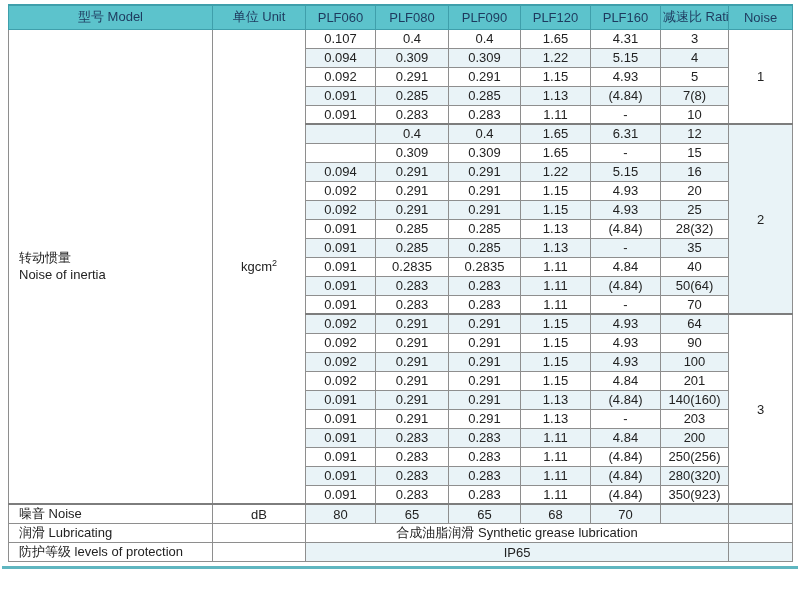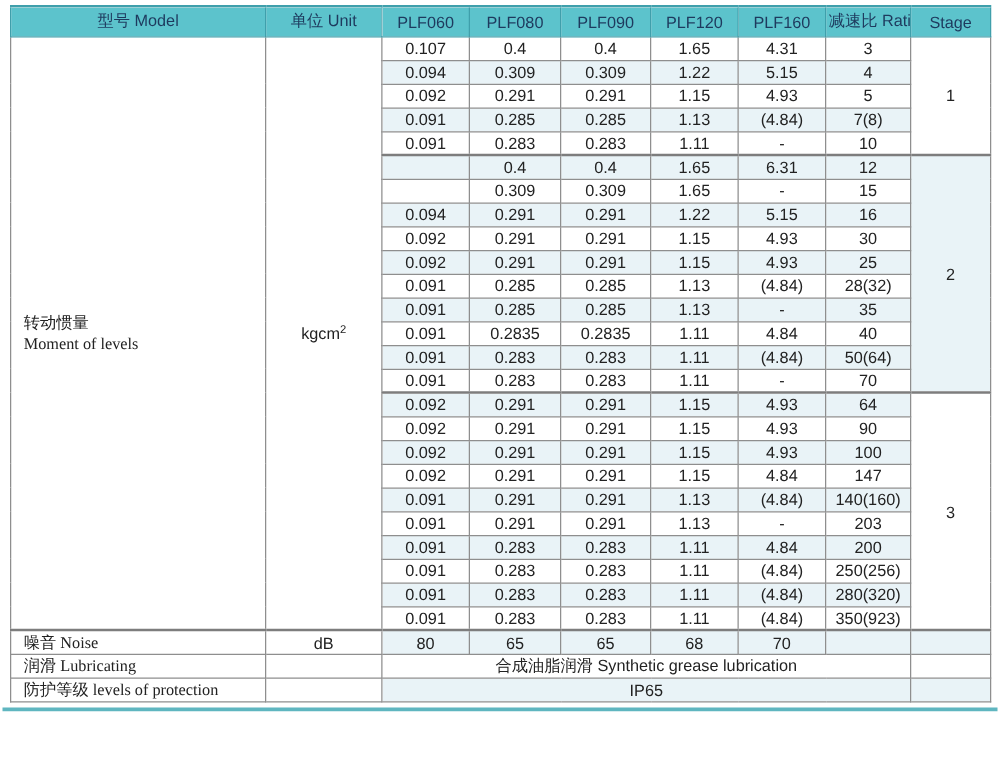--- a/index.html
+++ b/index.html
@@ -46,21 +46,20 @@
     text-align:center;
     padding:0 3px;
     overflow:hidden;
     white-space:nowrap;
     background:#ffffff;
   }
   td.label{
     text-align:left;
     padding-left:10px;
     white-space:normal;
-    font-family:Liberation Serif, serif;
   }
   td.model-cell{line-height:17px;}
   td.stripe{background:var(--stripe-bg);}
   tr.sep td{border-top:2px solid #7d7d7d;}
   sup{font-size:9px;}
   .bottom-line{
     margin:4px 0 0 -6px;
     width:796px;height:3px;
     background:var(--bottom-line);
   }
@@ -84,28 +83,28 @@
     <thead>
       <tr>
         <th>型号 Model</th>
         <th>单位 Unit</th>
         <th>PLF060</th>
         <th>PLF080</th>
         <th>PLF090</th>
         <th>PLF120</th>
         <th>PLF160</th>
         <th>减速比 Ratio</th>
-        <th>Stage</th>
+        <th>Noise</th>
       </tr>
     </thead>
     <tbody id="inertia-body">
         <tr>
           <td rowspan="25" class="label model-cell">
             <div>转动惯量</div>
-            <div>Moment of levels</div>
+            <div>Noise of inertia</div>
           </td>
           <td rowspan="25"><span>kgcm</span><sup>2</sup></td>
           <td>0.107</td>
           <td>0.4</td>
           <td>0.4</td>
           <td>1.65</td>
           <td>4.31</td>
           <td>3</td>
           <td rowspan="5">1</td>
         </tr>
@@ -165,21 +164,21 @@
           <td class="stripe">1.22</td>
           <td class="stripe">5.15</td>
           <td class="stripe">16</td>
         </tr>
         <tr>
           <td>0.092</td>
           <td>0.291</td>
           <td>0.291</td>
           <td>1.15</td>
           <td>4.93</td>
-          <td>30</td>
+          <td>20</td>
         </tr>
         <tr>
           <td class="stripe">0.092</td>
           <td class="stripe">0.291</td>
           <td class="stripe">0.291</td>
           <td class="stripe">1.15</td>
           <td class="stripe">4.93</td>
           <td class="stripe">25</td>
         </tr>
         <tr>
@@ -246,21 +245,21 @@
           <td class="stripe">1.15</td>
           <td class="stripe">4.93</td>
           <td class="stripe">100</td>
         </tr>
         <tr>
           <td>0.092</td>
           <td>0.291</td>
           <td>0.291</td>
           <td>1.15</td>
           <td>4.84</td>
-          <td>147</td>
+          <td>201</td>
         </tr>
         <tr>
           <td class="stripe">0.091</td>
           <td class="stripe">0.291</td>
           <td class="stripe">0.291</td>
           <td class="stripe">1.13</td>
           <td class="stripe">(4.84)</td>
           <td class="stripe">140(160)</td>
         </tr>
         <tr>

